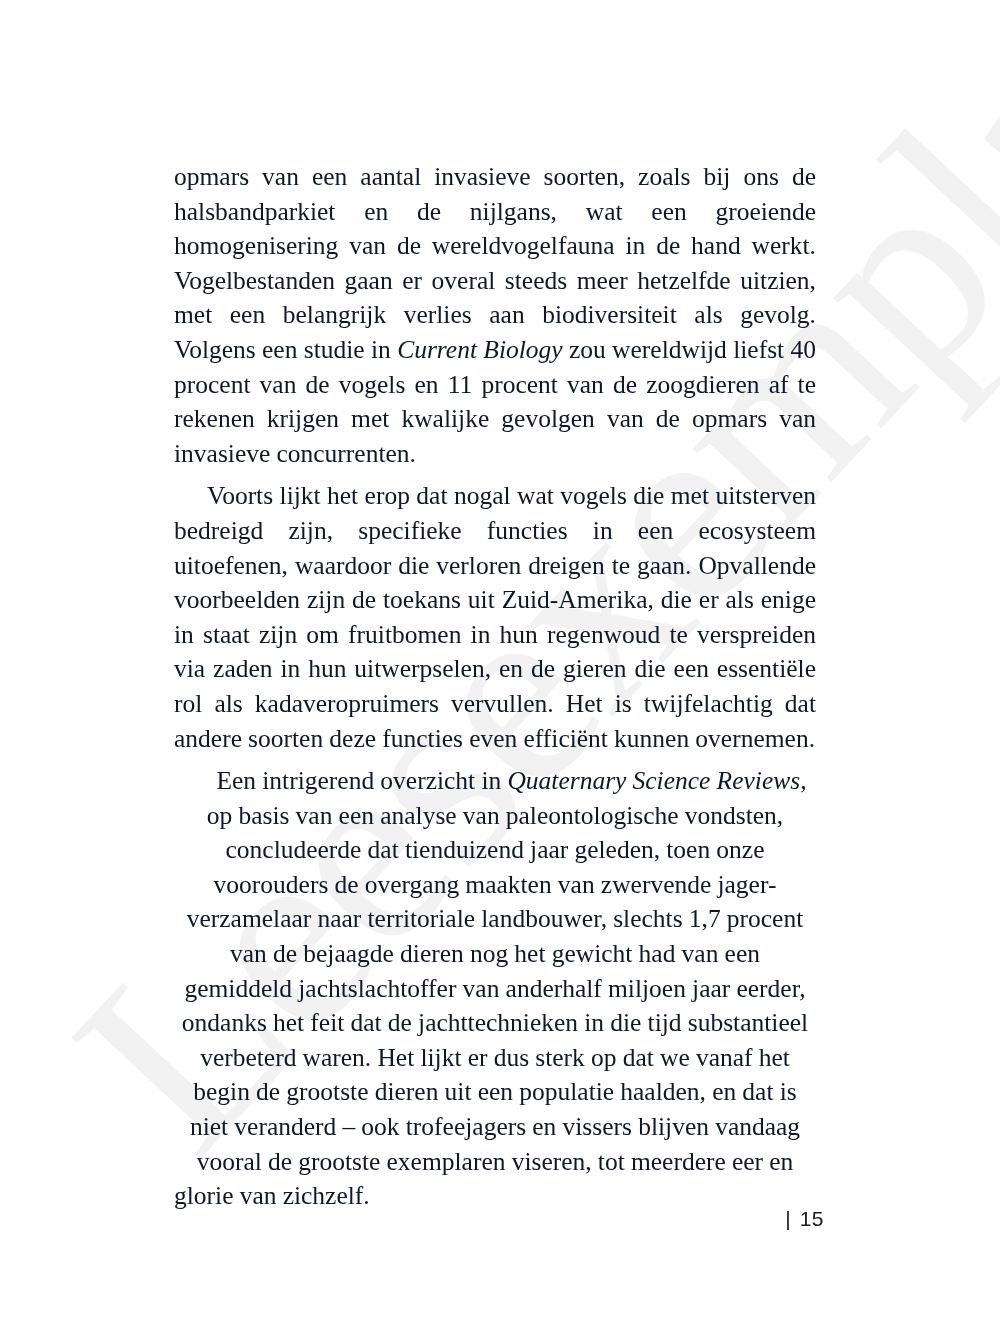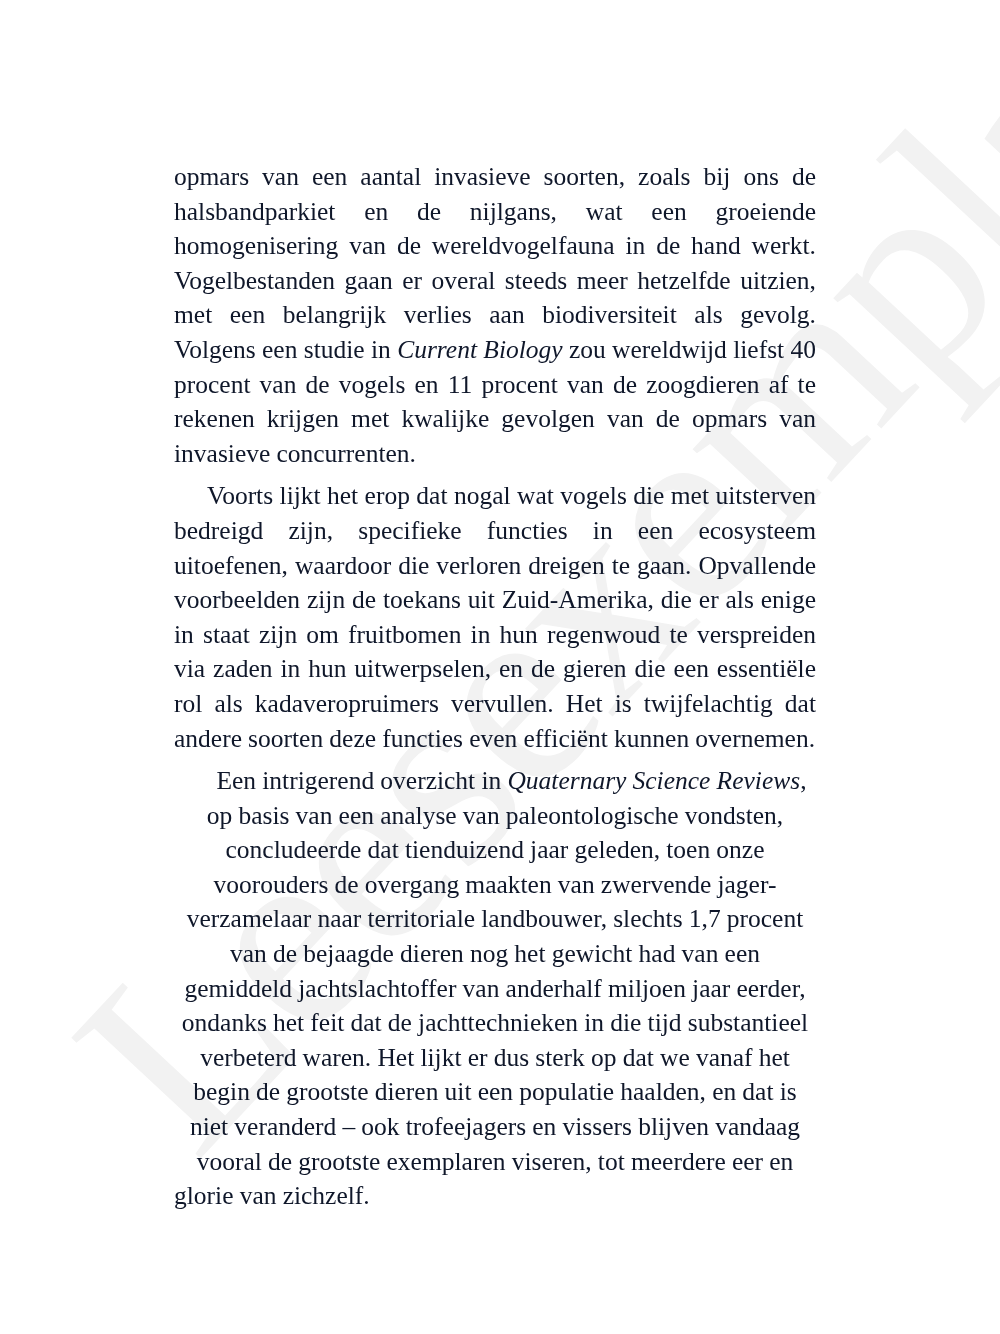--- a/index.html
+++ b/index.html
@@ -119,14 +119,17 @@
   <div class="watermark-layer">
     <div class="watermark-text">Leesexemplaar</div>
   </div>
 
   <div class="text-column" id="text-column">
       <p class="body-paragraph"><span>opmars van een aantal invasieve soorten, zoals bij ons de halsbandparkiet en de nijlgans, wat een groeiende homogenisering van de wereldvogelfauna in de hand werkt. Vogelbestanden gaan er overal steeds meer hetzelfde uitzien, met een belangrijk verlies aan biodiversiteit als gevolg. Volgens een studie in </span><em class="journal-title">Current Biology</em><span> zou wereldwijd liefst 40 procent van de vogels en 11 procent van de zoogdieren af te rekenen krijgen met kwalijke gevolgen van de opmars van invasieve concurrenten.</span></p>
       <p class="body-paragraph indented"><span>Voorts lijkt het erop dat nogal wat vogels die met uitsterven bedreigd zijn, specifieke functies in een ecosysteem uitoefenen, waardoor die verloren dreigen te gaan. Opvallende voorbeelden zijn de toekans uit Zuid-Amerika, die er als enige in staat zijn om fruitbomen in hun regenwoud te verspreiden via zaden in hun uitwerpselen, en de gieren die een essentiële rol als kadaveropruimers vervullen. Het is twijfelachtig dat andere soorten deze functies even efficiënt kunnen overnemen.</span></p>
       <p class="body-paragraph indented"><span>Een intrigerend overzicht in </span><em class="journal-title">Quaternary Science Reviews</em><span>, op basis van een analyse van paleontologische vondsten, concludeerde dat tienduizend jaar geleden, toen onze voorouders de overgang maakten van zwervende jager-verzamelaar naar territoriale landbouwer, slechts 1,7 procent van de bejaagde dieren nog het gewicht had van een gemiddeld jachtslachtoffer van anderhalf miljoen jaar eerder, ondanks het feit dat de jachttechnieken in die tijd substantieel verbeterd waren. Het lijkt er dus sterk op dat we vanaf het begin de grootste dieren uit een populatie haalden, en dat is niet veranderd – ook trofeejagers en vissers blijven vandaag vooral de grootste exemplaren viseren, tot meerdere eer en glorie van zichzelf.</span></p>
     </div>
 
+  <div class="page-footer">
+    <span class="folio-rule">|</span><span class="folio-number">15</span>
+  </div>
 
 </div>
 
 </body></html>

